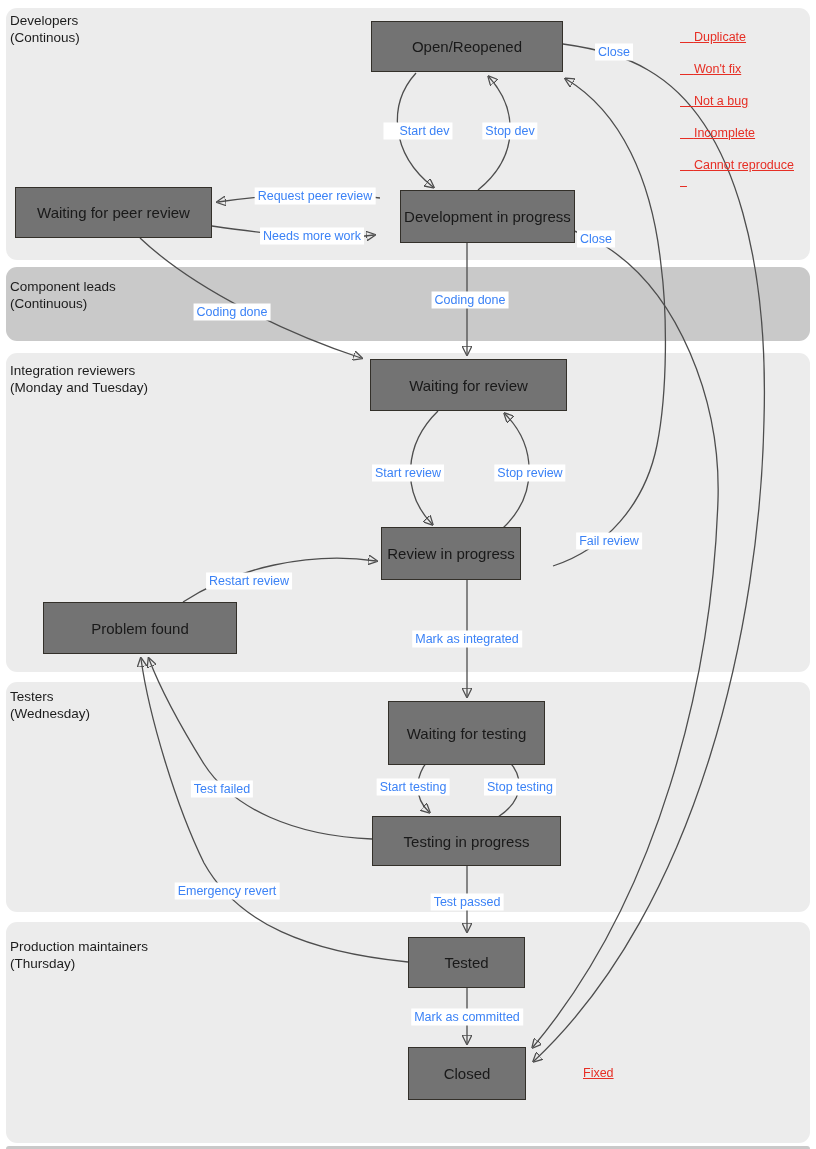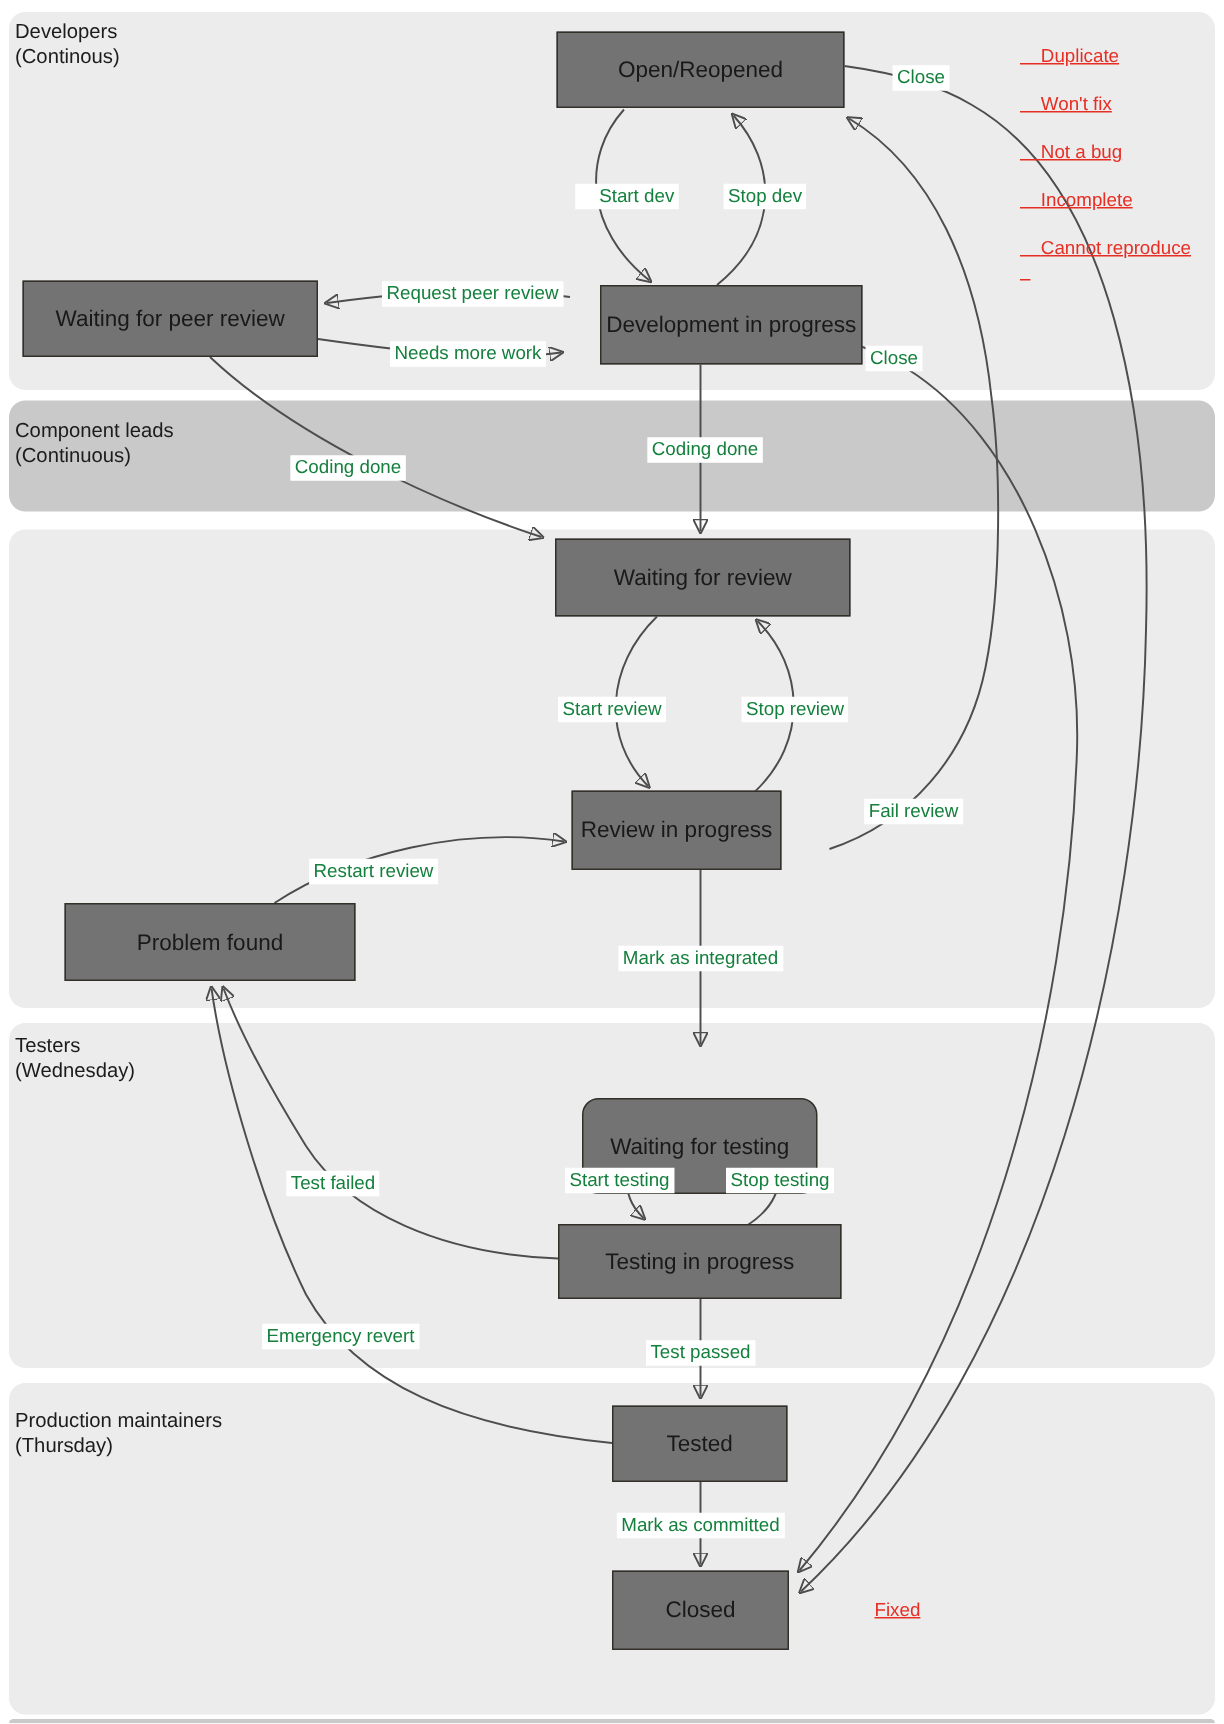--- a/index.html
+++ b/index.html
@@ -16,21 +16,21 @@
   }
   #edges{position:absolute;left:0;top:0;z-index:1;}
   #edges path{fill:none;stroke:#4d4d4d;stroke-width:1.3px;}
   .state{
     position:absolute;z-index:2;background:#737373;border:1.6px solid #33302a;
     display:flex;align-items:center;justify-content:center;text-align:center;
     color:#191919;font-size:15px;line-height:19px;box-sizing:border-box;padding:2px;
   }
   .edge-label{
     position:absolute;z-index:3;transform:translate(-50%,-50%);
-    background:#ffffff;color:#15803d;font-size:12.5px;line-height:15px;
+    background:#ffffff;color:#3b82f6;font-size:12.5px;line-height:15px;
     padding:1px 3px;white-space:nowrap;text-align:center;
   }
   .red-note{
     position:absolute;z-index:3;color:#e62e24;font-size:12.5px;line-height:16px;white-space:pre;text-decoration:underline;
   }
   .next-band-strip{
     position:absolute;left:6px;top:1146px;width:804px;height:3px;
     background:#c9c9c9;border-radius:3px 3px 0 0;z-index:0;
   }
 </style>
@@ -41,20 +41,21 @@
 
   <div class="band light" style="top:8px;height:252px;"></div>
   <div class="band dark" style="top:267px;height:74px;"></div>
   <div class="band light" style="top:353px;height:319px;"></div>
   <div class="band light" style="top:682px;height:230px;"></div>
   <div class="band light" style="top:922px;height:221px;"></div>
   <div class="next-band-strip"></div>
 
   <div class="band-label" style="top:13px;"><span>Developers</span><br><span>(Continous)</span></div>
   <div class="band-label" style="top:279px;"><span>Component leads</span><br><span>(Continuous)</span></div>
+  <div class="band-label" style="top:363px;"><span>Integration reviewers</span><br><span>(Monday and Tuesday)</span></div>
   <div class="band-label" style="top:689px;"><span>Testers</span><br><span>(Wednesday)</span></div>
   <div class="band-label" style="top:939px;"><span>Production maintainers</span><br><span>(Thursday)</span></div>
 
   <svg id="edges" width="816" height="1149">
     <defs>
       <marker id="arrow" viewBox="0 0 10 10" refX="8" refY="5" markerWidth="7.5" markerHeight="7.5" orient="auto">
         <path d="M0,0 L10,5 L0,10 z" fill="#4d4d4d" stroke="none"></path>
       </marker>
     </defs>
     <path d="M 416 73 C 388 104, 390 153, 433 187" marker-end="url(#arrow)"></path>
@@ -89,21 +90,21 @@
     </div>
   <div class="state" style="left:370px;top:359px;width:197px;height:52px;">
       <span>Waiting for review</span>
     </div>
   <div class="state" style="left:381px;top:527px;width:140px;height:53px;">
       <span>Review in progress</span>
     </div>
   <div class="state" style="left:43px;top:602px;width:194px;height:52px;">
       <span>Problem found</span>
     </div>
-  <div class="state" style="left:388px;top:732px;width:157px;height:64px;border-radius:11px;">
+  <div class="state" style="left:388px;top:701px;width:157px;height:64px;">
       <span>Waiting for testing</span>
     </div>
   <div class="state" style="left:372px;top:816px;width:189px;height:50px;">
       <span>Testing in progress</span>
     </div>
   <div class="state" style="left:408px;top:937px;width:117px;height:51px;">
       <span>Tested</span>
     </div>
   <div class="state" style="left:408px;top:1047px;width:118px;height:53px;">
       <span>Closed</span>

